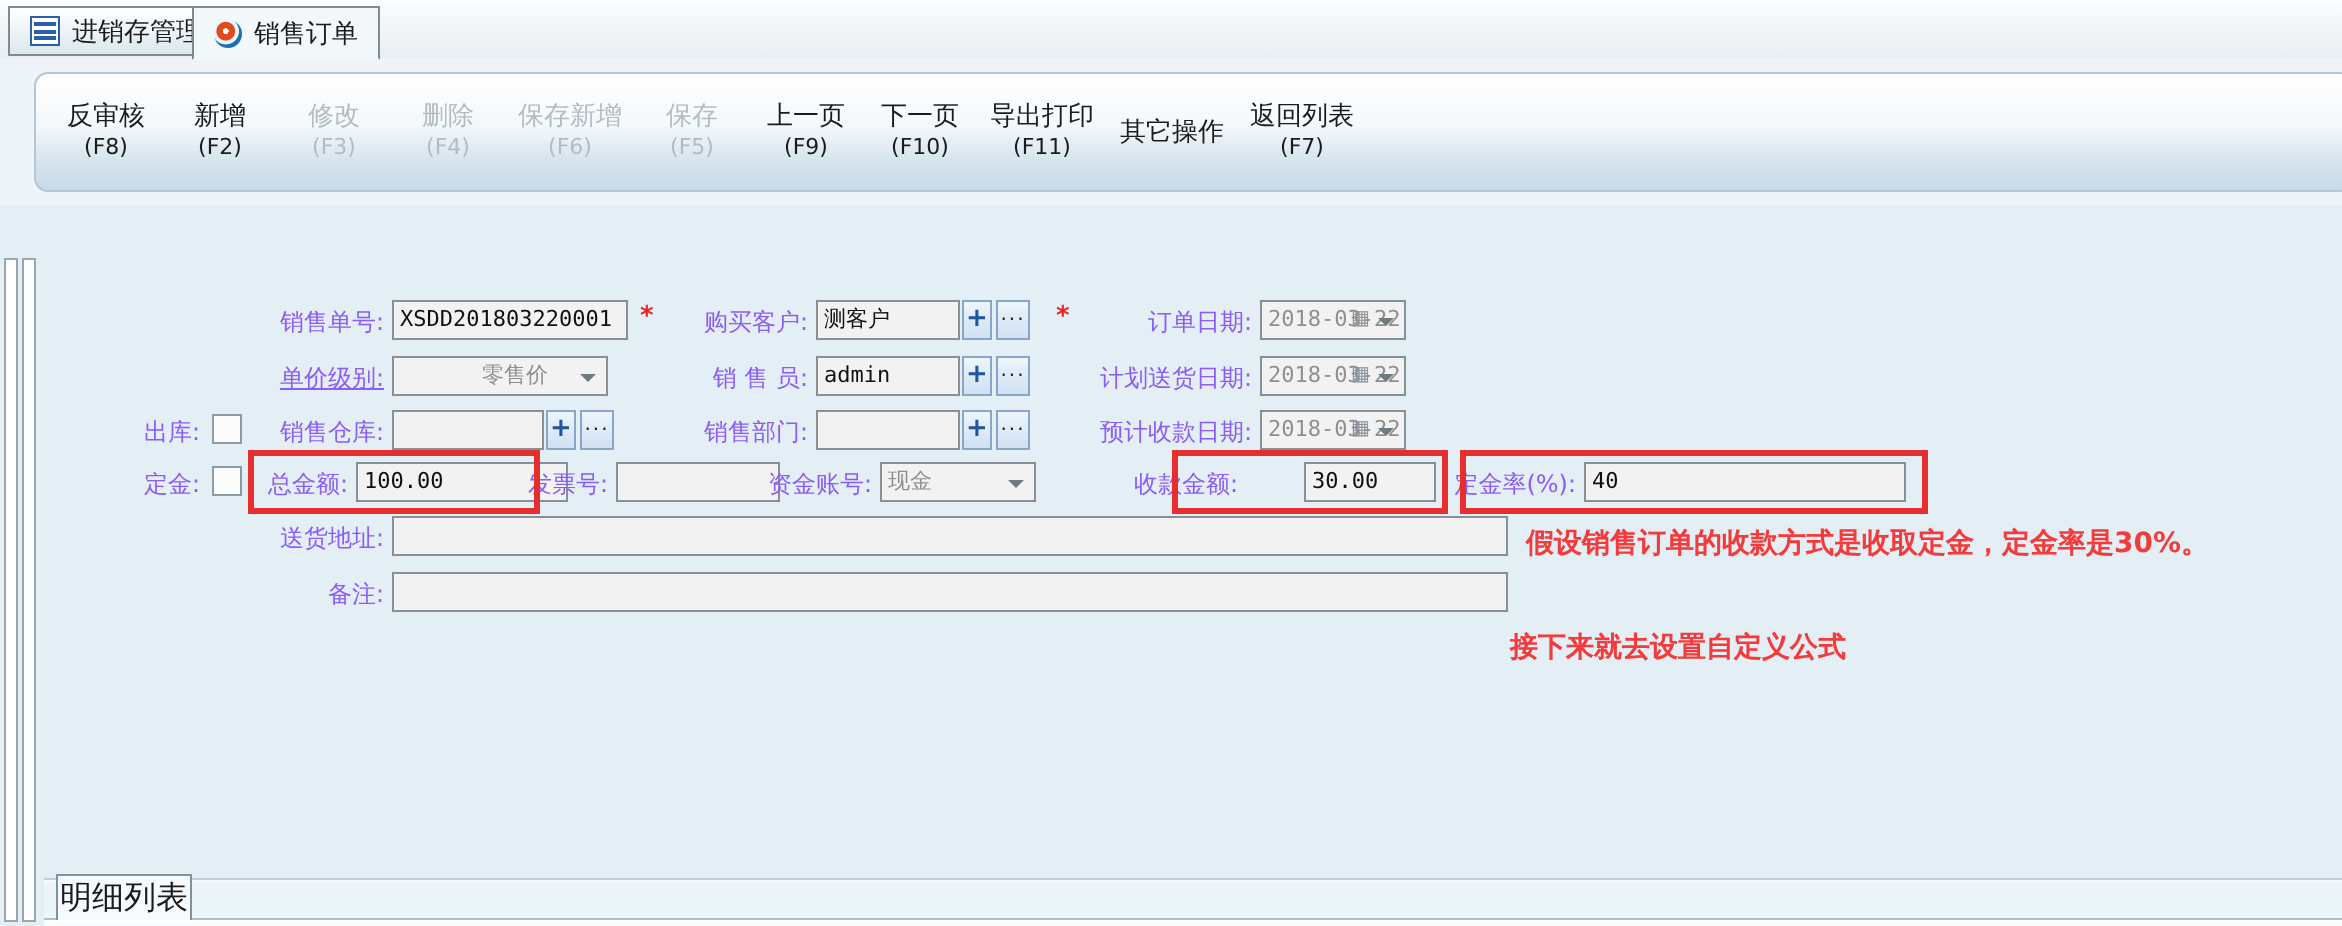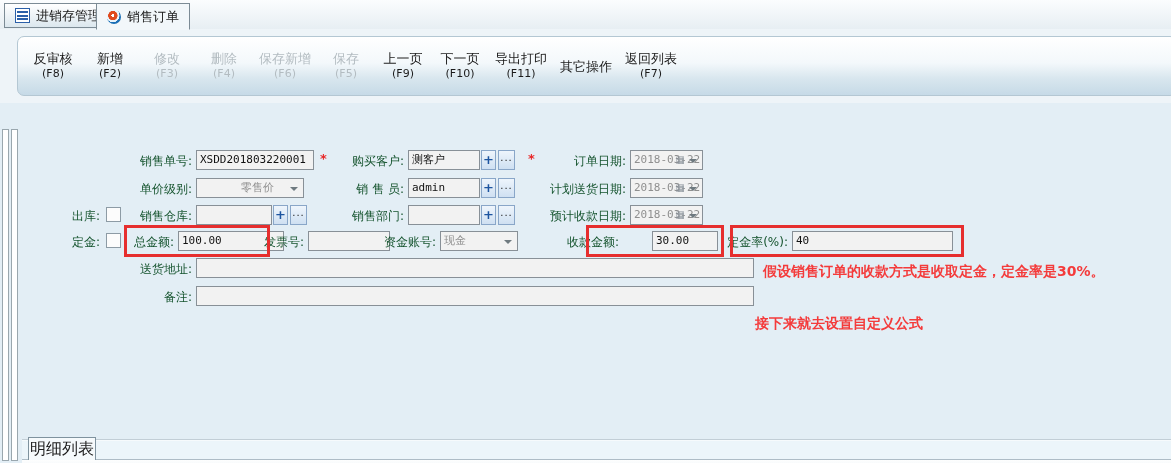--- a/index.html
+++ b/index.html
@@ -33,21 +33,21 @@
   .ptab{position:relative;display:inline-block;margin-top:4px;margin-left:2px;height:19px;line-height:19px;
     padding:0 9px;font-size:12px;background:linear-gradient(#fafcfd,#dde8ee);
     border:1px solid #7f929e;border-bottom:none;vertical-align:bottom;box-sizing:content-box;}
   .ptab.first{margin-left:24px;}
   .ptab.active{background:#f4f9fc;height:22px;margin-top:1px;z-index:2;}
   
   .content{position:absolute;top:127px;left:0;right:0;bottom:0;background:#e3eef5;}
   .vbar{position:absolute;top:2px;bottom:2px;width:5px;background:#ffffff;border:1px solid #9aa7ae;}
   .lower-panel{position:absolute;left:22px;top:313px;right:0;bottom:0;background:#ecf5fa;}
   
-  .flabel{position:absolute;width:110px;font-size:12px;text-align:right;color:#14532d;}
+  .flabel{position:absolute;width:110px;font-size:12px;text-align:right;color:#8b5cf6;}
   .fld{position:absolute;height:20px;background:#f2f2f2;border:1px solid #889097;box-sizing:border-box;
     font-family:"DejaVu Sans Mono","DejaVu Sans",monospace;font-size:11px;line-height:18px;
     padding:0 3px;color:#111;overflow:hidden;white-space:nowrap;}
   .fld.gray{color:#8f8f8f;}
   .dd-arrow{position:absolute;right:5px;top:8px;width:0;height:0;
     border-left:4px solid transparent;border-right:4px solid transparent;border-top:4px solid #6f7a80;}
   .cal{position:absolute;right:17px;top:4px;font-size:10px;line-height:10px;color:#8a929a;
     font-family:"DejaVu Sans",sans-serif;}
   .pbtn{position:absolute;width:15px;height:20px;box-sizing:border-box;border:1px solid #89a6c8;
     background:linear-gradient(#eef5fc,#cfe0f2);color:#1d55a0;font-weight:bold;font-size:13px;
@@ -150,21 +150,21 @@
     <div class="pbtn" style="left:481px;top:23px;">+</div>
     <div class="dbtn3" style="left:498px;top:23px;">...</div>
     <div class="req" style="left:528px;top:24px;">*</div>
     <div class="flabel" style="left:516px;top:26px;">订单日期:</div>
     <div class="fld gray" style="left:630px;top:23px;width:73px;">
       <span>2018-03-22</span>
       <span class="cal">▦</span>
       <span class="dd-arrow"></span>
     </div>
 
-    <div class="flabel" style="left:82px;top:54px;">单价级别:</div>
+    <div class="flabel" style="left:82px;top:54px;text-decoration:underline;">单价级别:</div>
     <div class="fld gray" style="left:196px;top:51px;width:108px;padding-left:44px;">
       <span>零售价</span>
       <span class="dd-arrow"></span>
     </div>
     <div class="flabel" style="left:294px;top:54px;">销 售 员:</div>
     <div class="fld" style="left:408px;top:51px;width:72px;">admin</div>
     <div class="pbtn" style="left:481px;top:51px;">+</div>
     <div class="dbtn3" style="left:498px;top:51px;">...</div>
     <div class="flabel" style="left:516px;top:54px;">计划送货日期:</div>
     <div class="fld gray" style="left:630px;top:51px;width:73px;">

